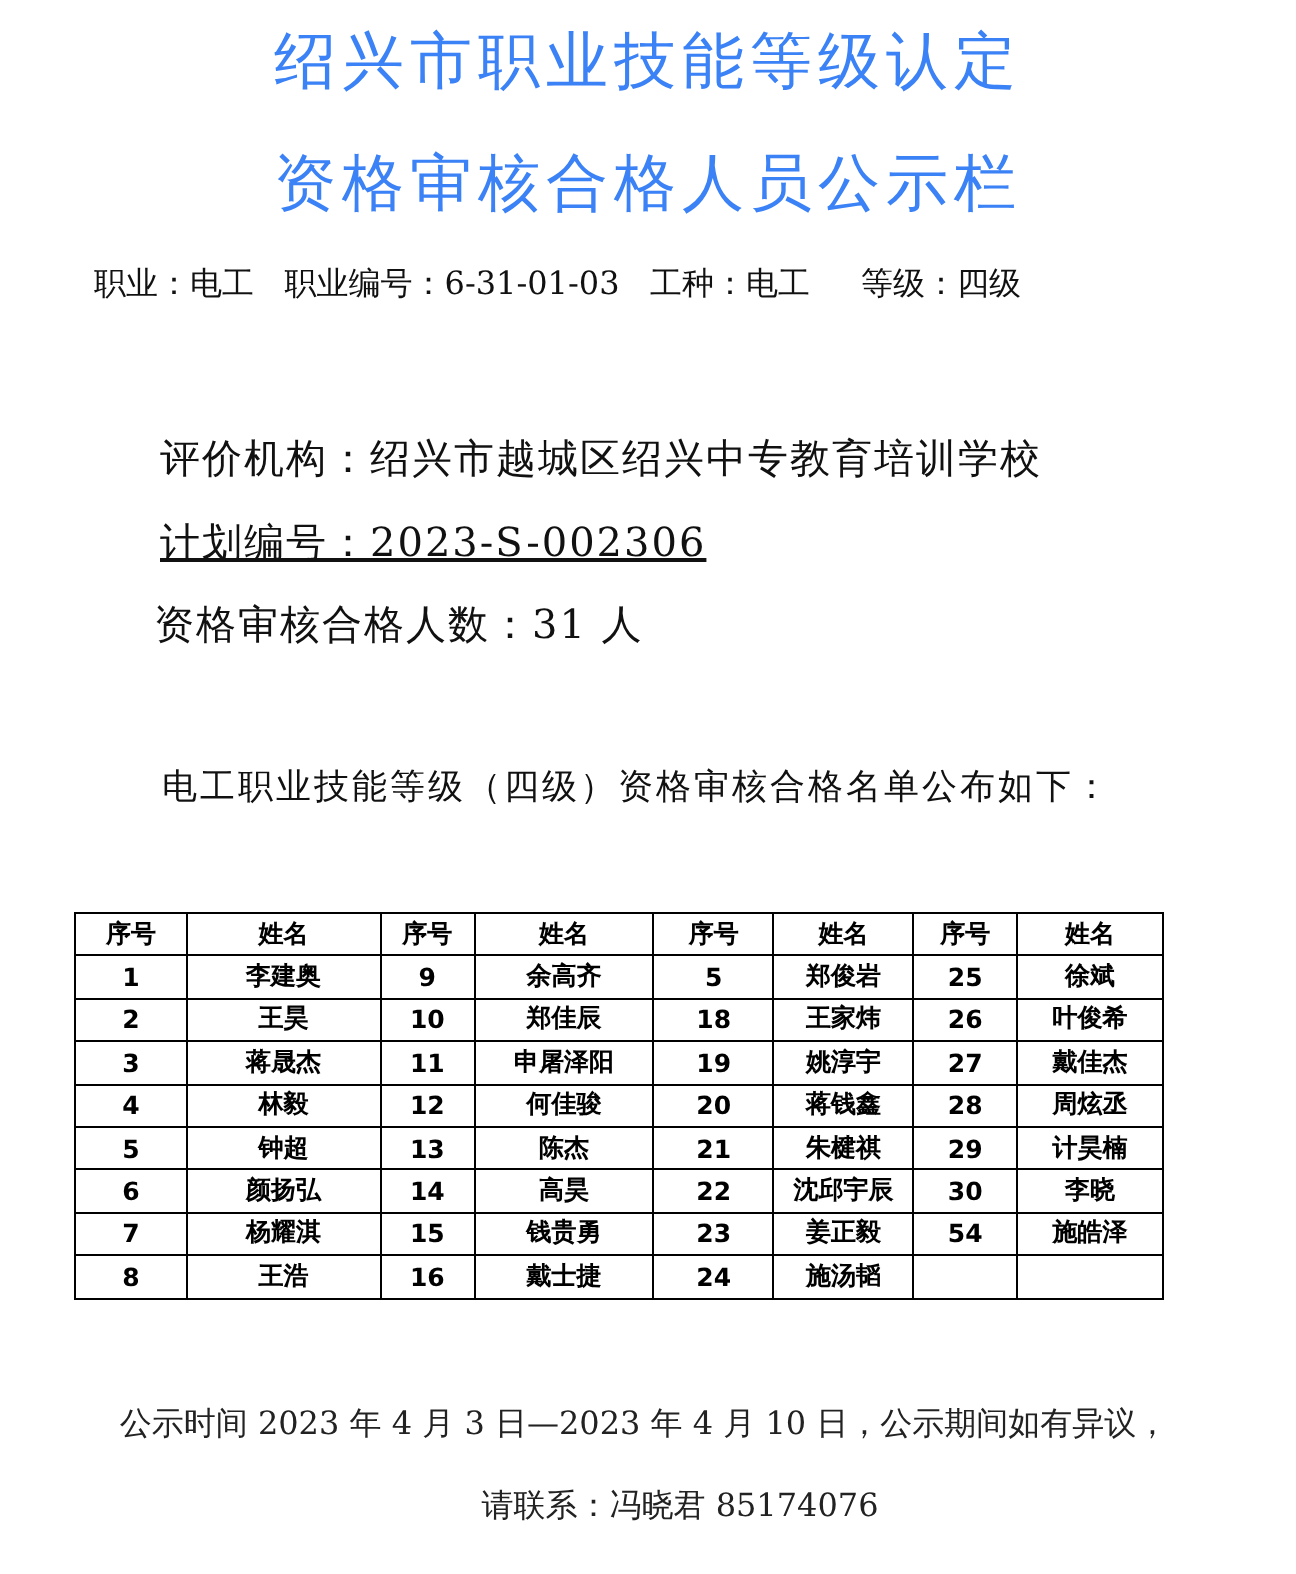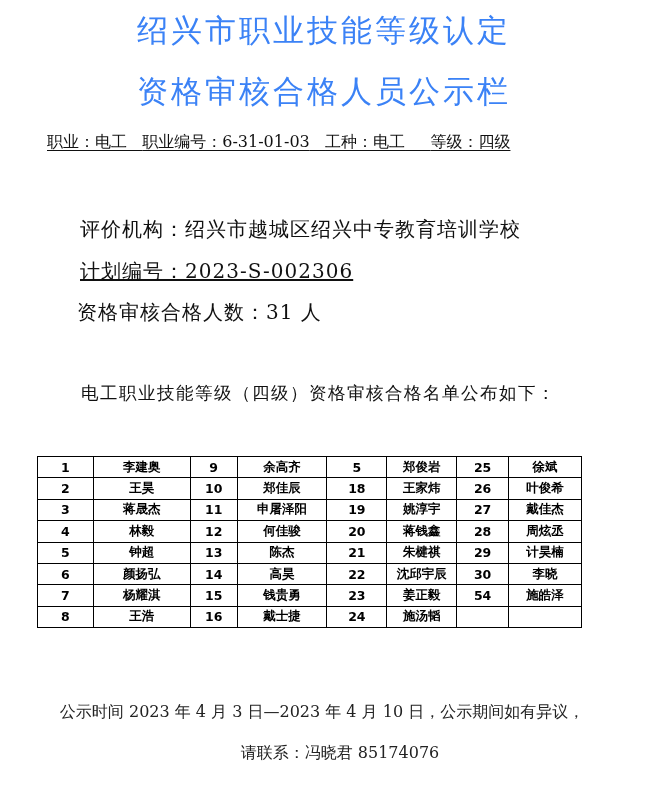--- a/index.html
+++ b/index.html
@@ -1,21 +1,21 @@
 <!DOCTYPE html>
 <html><head>
 <meta charset="utf-8">
 <style>
   html, body { margin: 0; padding: 0; background: #ffffff; }
   body { width: 648px; height: 787px; position: relative; overflow: hidden; color: #111; font-family: "DejaVu Serif", "Liberation Serif", serif; }
   .abs { position: absolute; white-space: nowrap; }
   .title { left: 0; width: 648px; text-align: center; font-size: 31px; letter-spacing: 3px; color: #3b82f6; }
   #t1 { top: 10px; }
   #t2 { top: 59px; margin-top: 12px; }
-  .subline { top: 132px; left: 47px; font-size: 16px; text-decoration: underline; text-underline-offset: 3px; color: #111; }
+  .subline { top: 132px; left: 47px; font-size: 16px; text-underline-offset: 3px; color: #111; }
   .subline span { margin-right: 0; }
   .info { font-size: 20px; letter-spacing: 1px; color: #111; }
   #org { top: 216px; left: 80px; }
   #plan { top: 258px; left: 80px; text-decoration: underline; }
   #count { top: 299px; left: 77px; }
   #intro { top: 381px; left: 81px; font-size: 17.5px; letter-spacing: 1.5px; text-align: center; }
   table.roster { position: absolute; left: 37px; top: 456px; width: 545px; border-collapse: collapse; font-family: "DejaVu Sans", "Liberation Sans", sans-serif; font-weight: bold; font-size: 12.5px; color: #000; }
   table.roster td, table.roster th { border: 1px solid #000; height: 20.4px; padding: 0; text-align: center; font-weight: bold; }
   .footer { left: 16px; width: 648px; text-align: center; font-size: 16px; color: #222; }
   #f1 { top: 702px; left: -2px; }
@@ -44,20 +44,30 @@
     <col style="width:56px">
       <col style="width:97px">
       <col style="width:47px">
       <col style="width:90px">
     <col style="width:60px">
       <col style="width:70px">
       <col style="width:52px">
       <col style="width:73px">
   </colgroup>
   <tbody>
+      <tr>
+    <th>序号</th>
+    <th>姓名</th>
+    <th>序号</th>
+    <th>姓名</th>
+    <th>序号</th>
+    <th>姓名</th>
+    <th>序号</th>
+    <th>姓名</th>
+  </tr>
   <tr>
     <td>1</td>
     <td>李建奥</td>
     <td>9</td>
     <td>余高齐</td>
     <td>5</td>
     <td>郑俊岩</td>
     <td>25</td>
     <td>徐斌</td>
   </tr>

